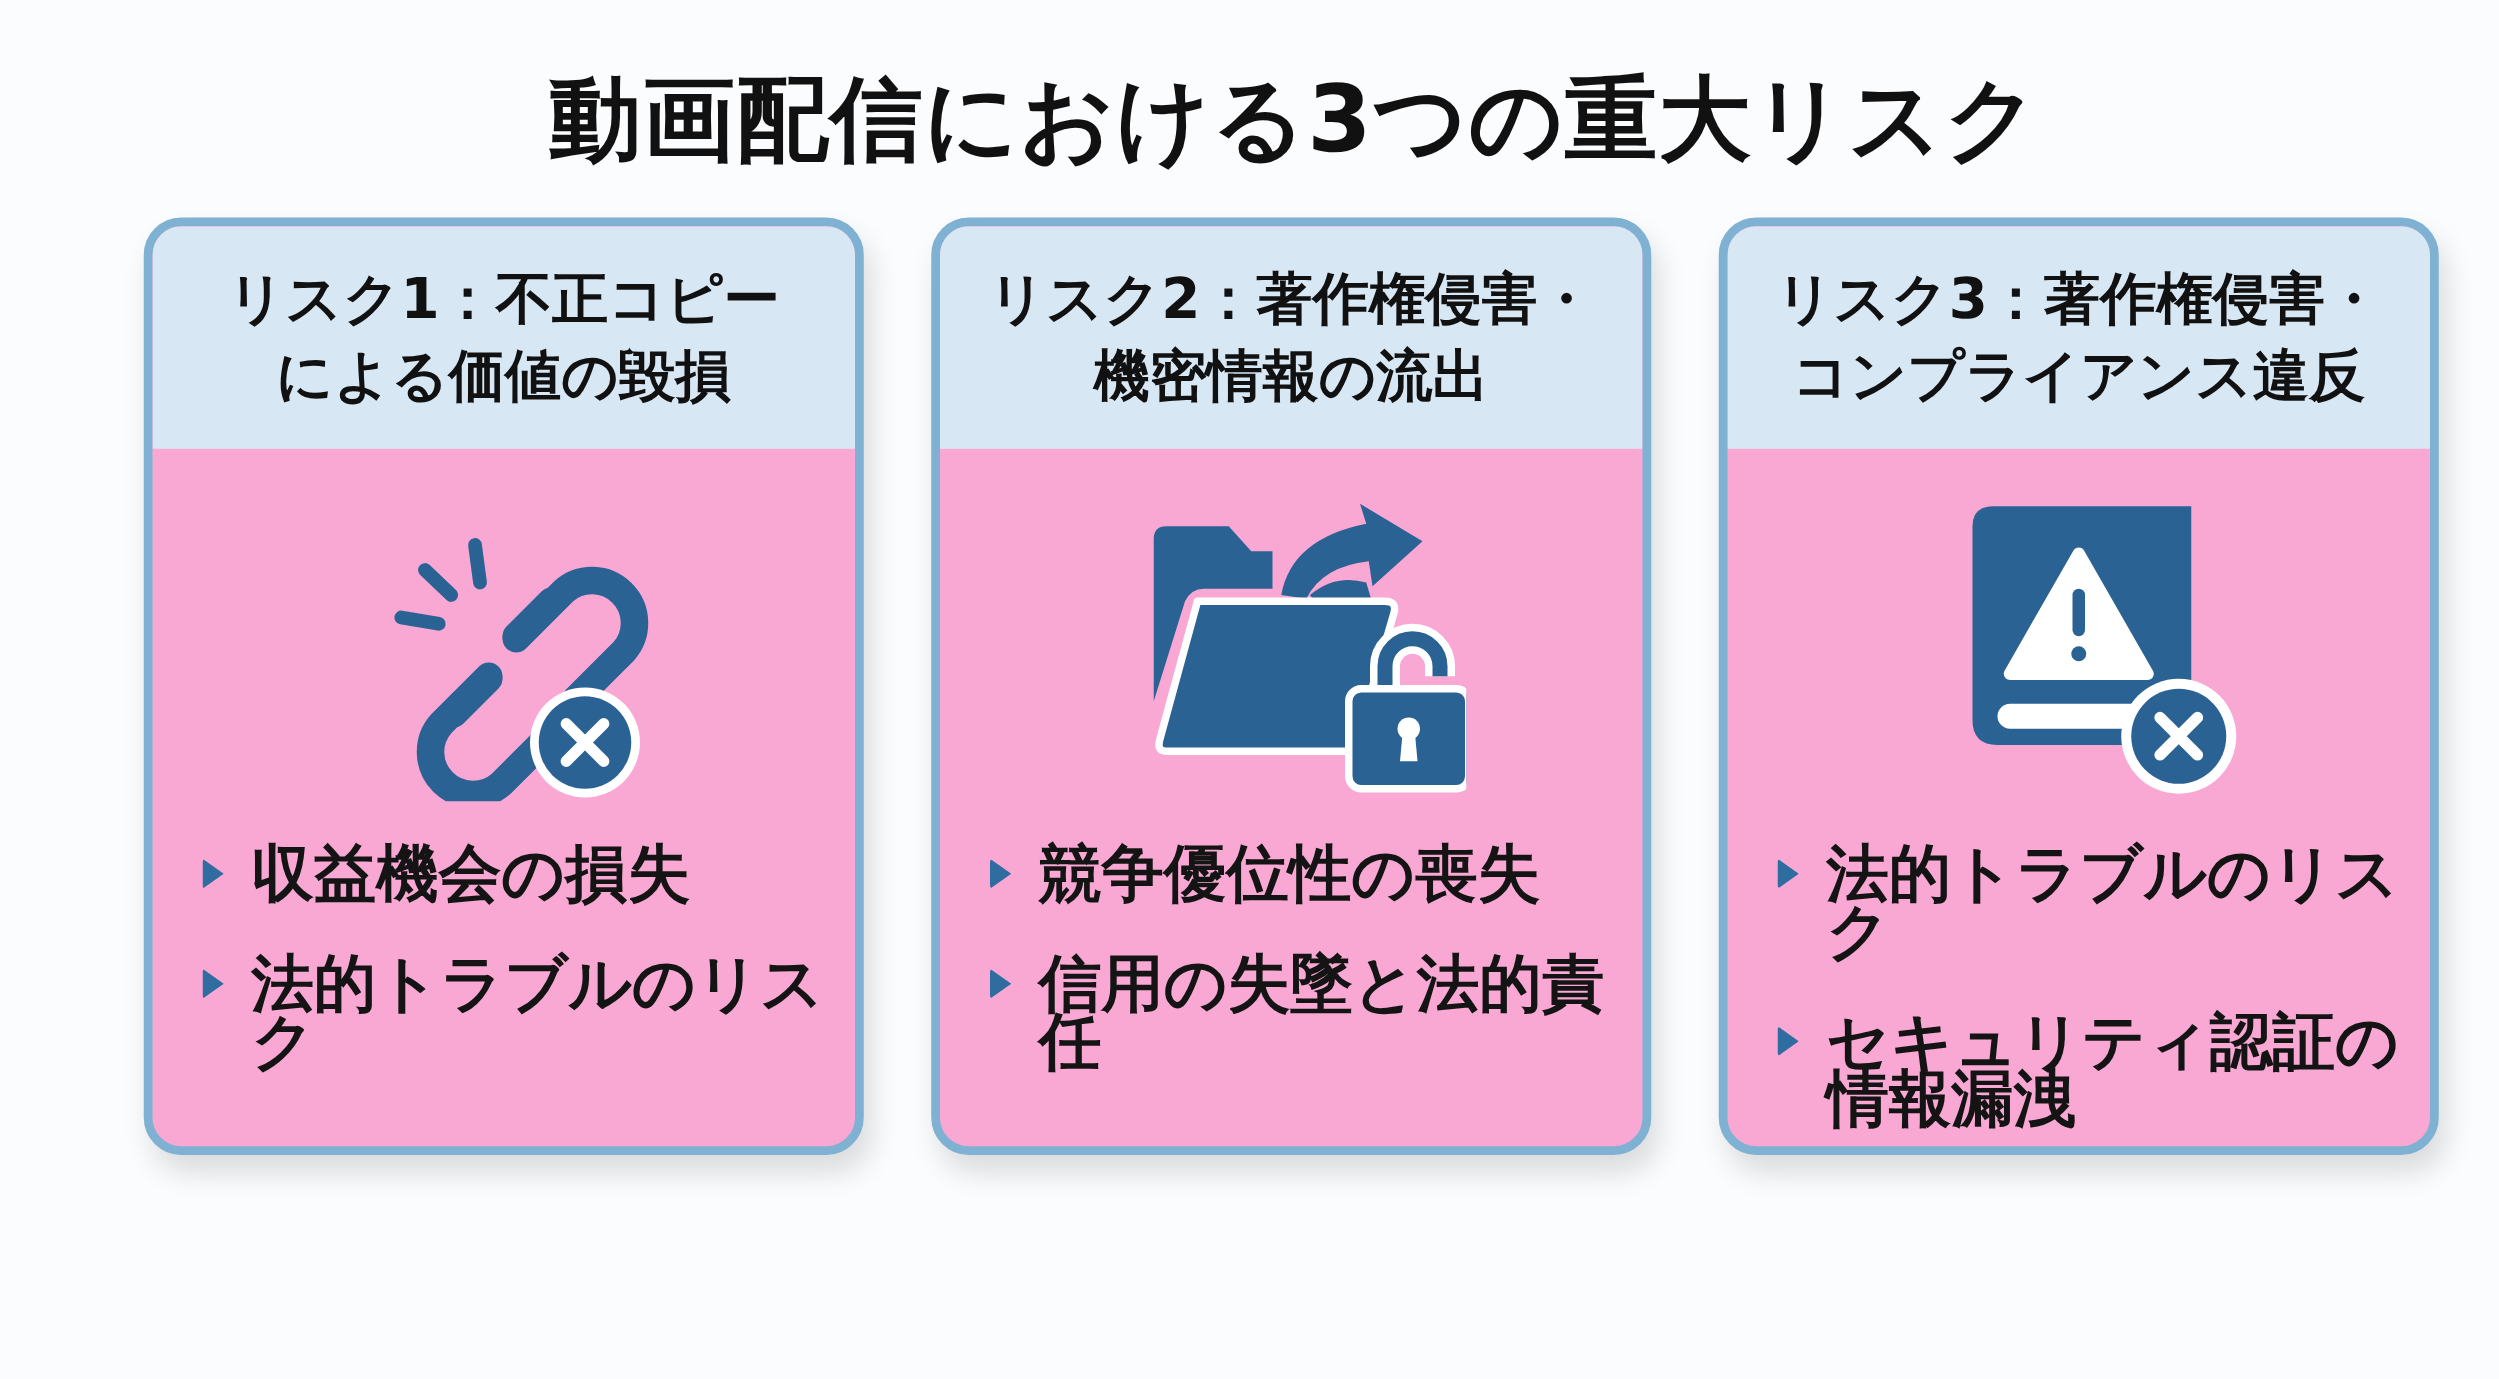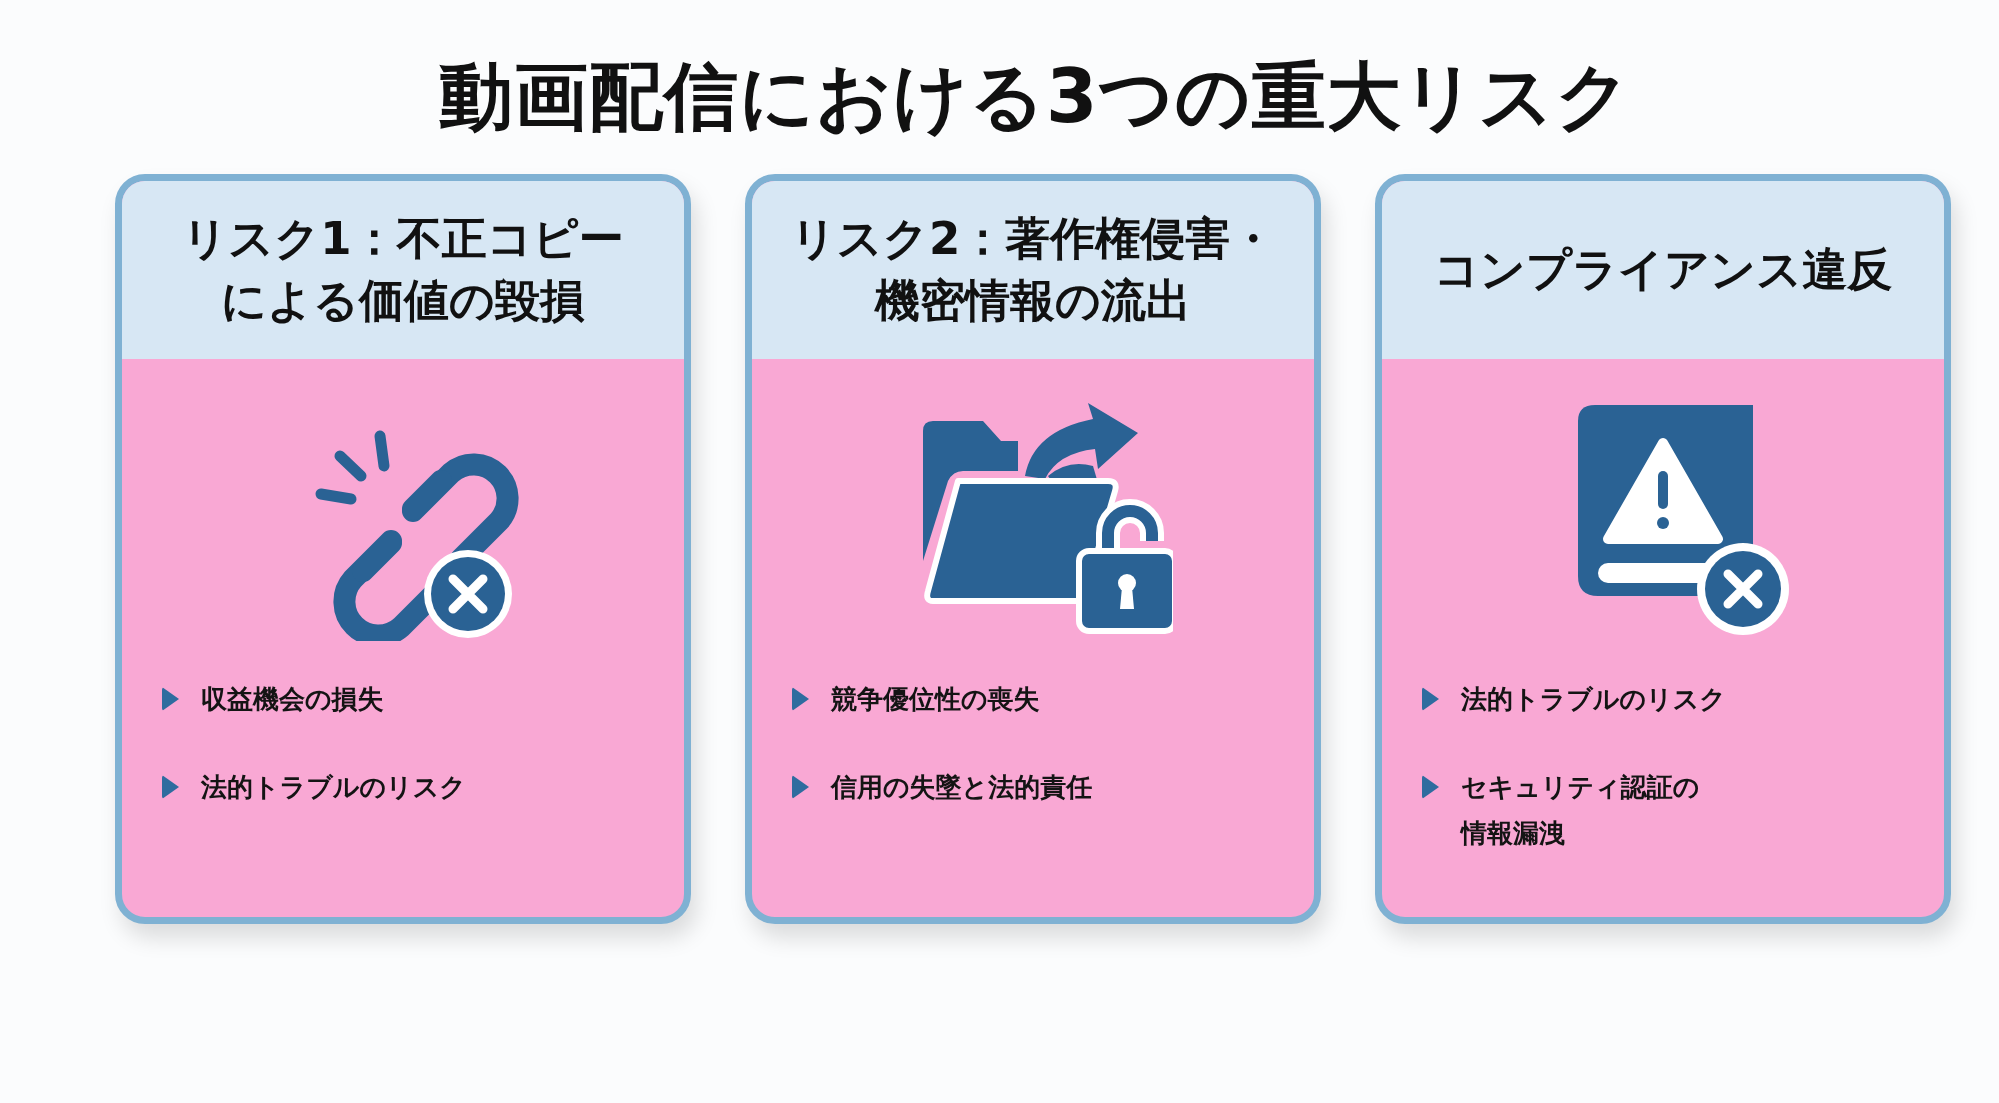--- a/index.html
+++ b/index.html
@@ -89,21 +89,21 @@
       width: 0;
       height: 0;
       border-top: 12px solid transparent;
       border-bottom: 12px solid transparent;
       border-left: 17px solid #2f6c9f;
       border-radius: 3px;
       margin-top: 11px;
       margin-right: 22px;
     }
     .bullet-text {
-      font-size: 26px;
+      font-size: 50px;
       font-weight: bold;
       color: #141414;
       line-height: 46px;
     }
     .bullet-text span { display: block; }
   </style>
 </head>
 <body>
 
 <div class="page">
@@ -190,20 +190,21 @@
         <span class="bullet-text">
             <span>信用の失墜と法的責任</span>
           </span>
       </li>
     </ul>
   </div>
 
   <div class="card card-3">
     <div class="card-header">
       <div class="card-title">
+        <span>リスク3：著作権侵害・</span>
         <span>コンプライアンス違反</span>
       </div>
     </div>
     <div class="card-icon">
       <svg viewBox="0 0 280 250" xmlns="http://www.w3.org/2000/svg">
 
         <path d="M55 30 Q55 14 72 14 L230 14 L230 205 L75 205 Q55 205 55 185 Z" fill="#2a6294"></path>
         <rect x="75" y="172" width="155" height="20" rx="10" fill="#ffffff"></rect>
 
         <path d="M140 52 L195 148 L85 148 Z" fill="#ffffff" stroke="#ffffff" stroke-width="10" stroke-linejoin="round"></path>

